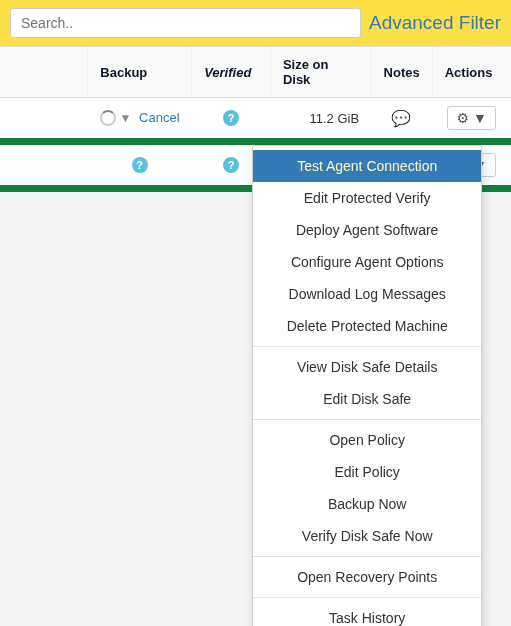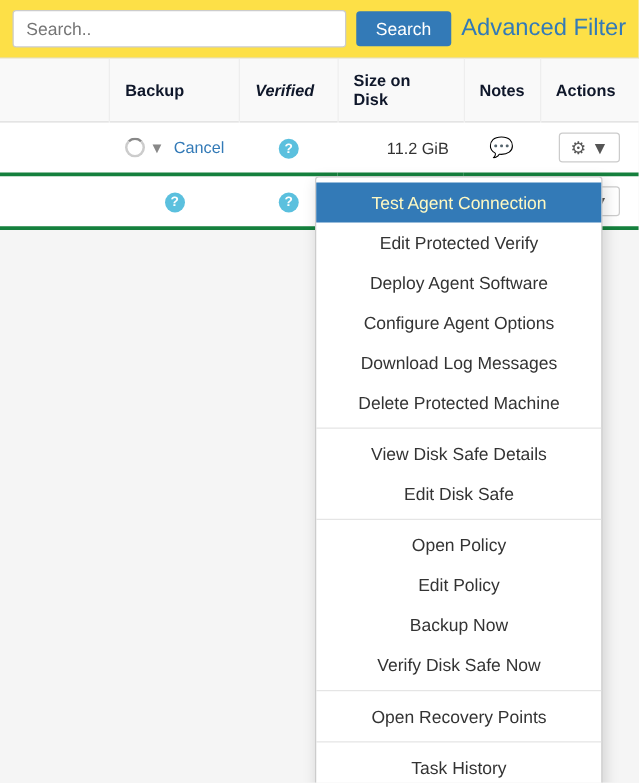--- a/index.html
+++ b/index.html
@@ -62,21 +62,21 @@
     thead th {
       padding: 10px 12px;
       text-align: left;
       font-weight: 600;
       color: #0f172a;
       font-size: 13px;
       border-right: 1px solid #eee;
     }
     thead th:last-child { border-right: none; }
     tbody tr {
-      border-bottom: 3px solid #15803d;
+      border-bottom: 7px solid #15803d;
     }
     tbody td {
       padding: 8px 12px;
       color: #333;
       font-size: 13px;
       vertical-align: middle;
     }
 
     
     .spinner {
@@ -172,21 +172,20 @@
     .col-verified { width: 80px; font-style: italic; }
     .col-size { width: 110px; }
     .col-notes { width: 60px; }
     .col-actions { width: 80px; }
   </style>
 </head>
 <body>
 
 <div class="search-bar">
   <input class="search-input" type="text" placeholder="Search.." style="">
-  <button class="search-btn">Search</button>
   <a class="advanced-filter">Advanced Filter</a>
 </div>
 
 <div class="table-container">
   <table>
     <thead>
       <tr>
         <th class="col-machine"></th>
         <th class="col-backup">Backup</th>
         <th class="col-verified">Verified</th>

